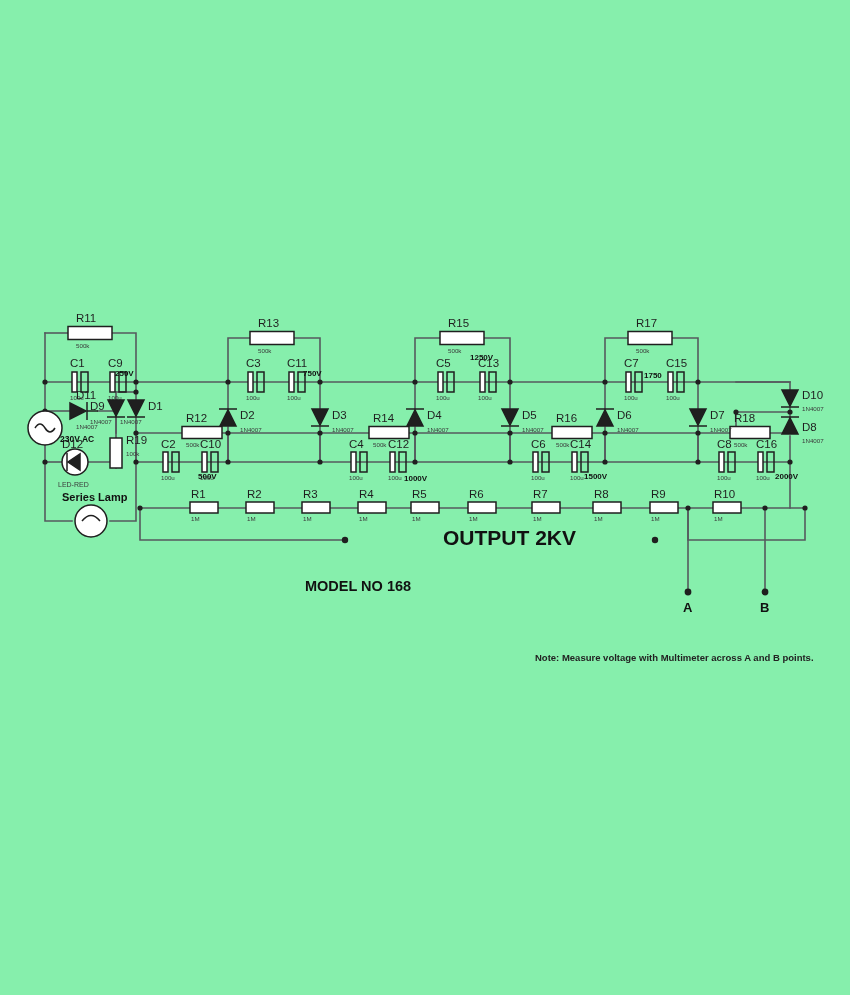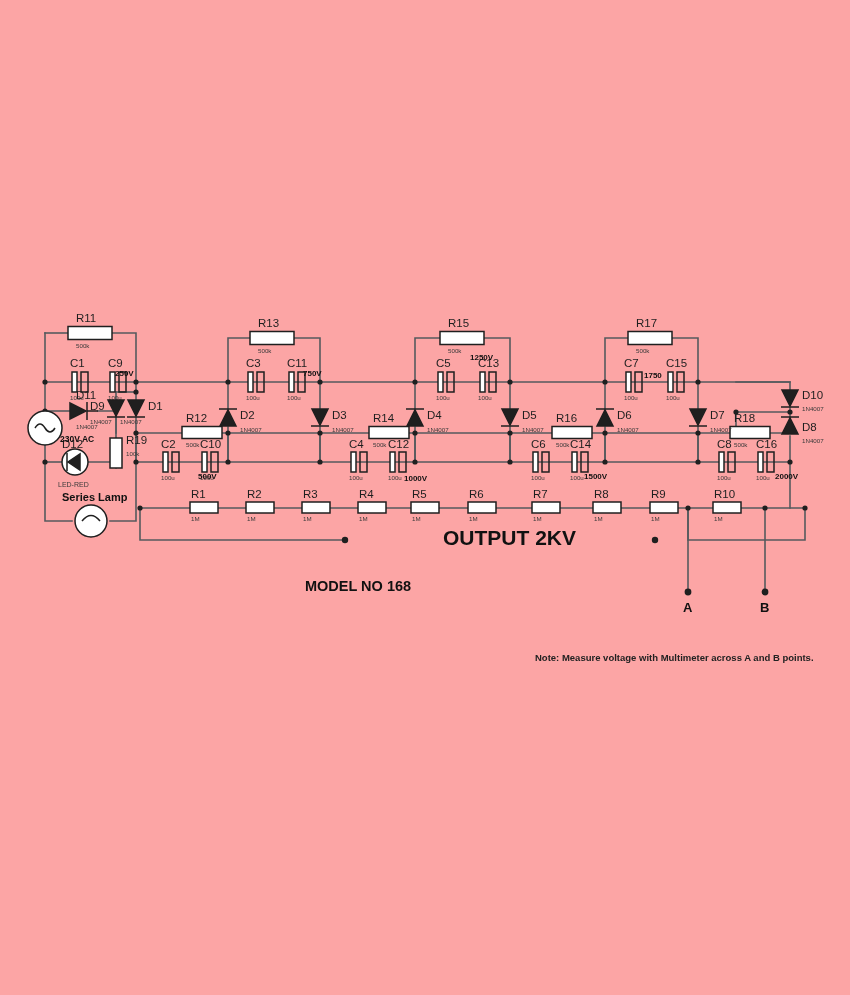--- a/index.html
+++ b/index.html
@@ -1,18 +1,18 @@
 <!DOCTYPE html>
 <html><head>
 <meta charset="utf-8">
 <title>Circuit Diagram</title>
 <style>
   html,body{margin:0;padding:0;background:#ffffff;}
   body{width:850px;height:995px;font-family:"Liberation Sans",sans-serif;color:#1a1a1a;}
-  #sheet{position:relative;width:850px;height:995px;background:#fca5a5;overflow:hidden;}
+  #sheet{position:relative;width:850px;height:995px;background:#86efac;overflow:hidden;}
   svg{display:block;}
   .wire{stroke:#555a5e;stroke-width:1.6;fill:none;stroke-linecap:square;}
   .comp{stroke:#1f1f1f;stroke-width:1.5;fill:none;}
   .fillwhite{fill:#ffffff;}
   .filldark{fill:#1f1f1f;}
   .node{fill:#1f1f1f;}
   .ref{font-family:"Liberation Sans",sans-serif;font-size:11.5px;fill:#1f1f1f;}
   .val{font-family:"Liberation Sans",sans-serif;font-size:6.2px;fill:#3a3a3a;}
   .volt{font-family:"Liberation Sans",sans-serif;font-size:8px;font-weight:bold;fill:#111;}
   .bigtext{font-family:"Liberation Sans",sans-serif;font-size:21px;font-weight:bold;fill:#111;}

